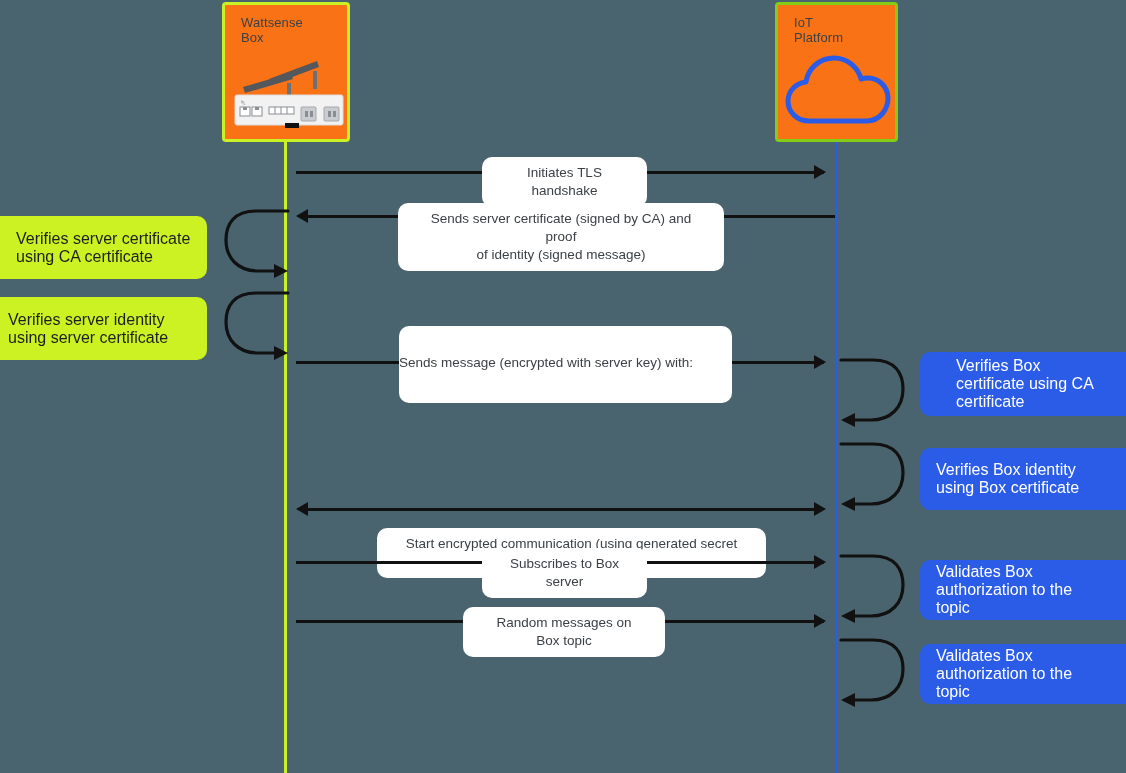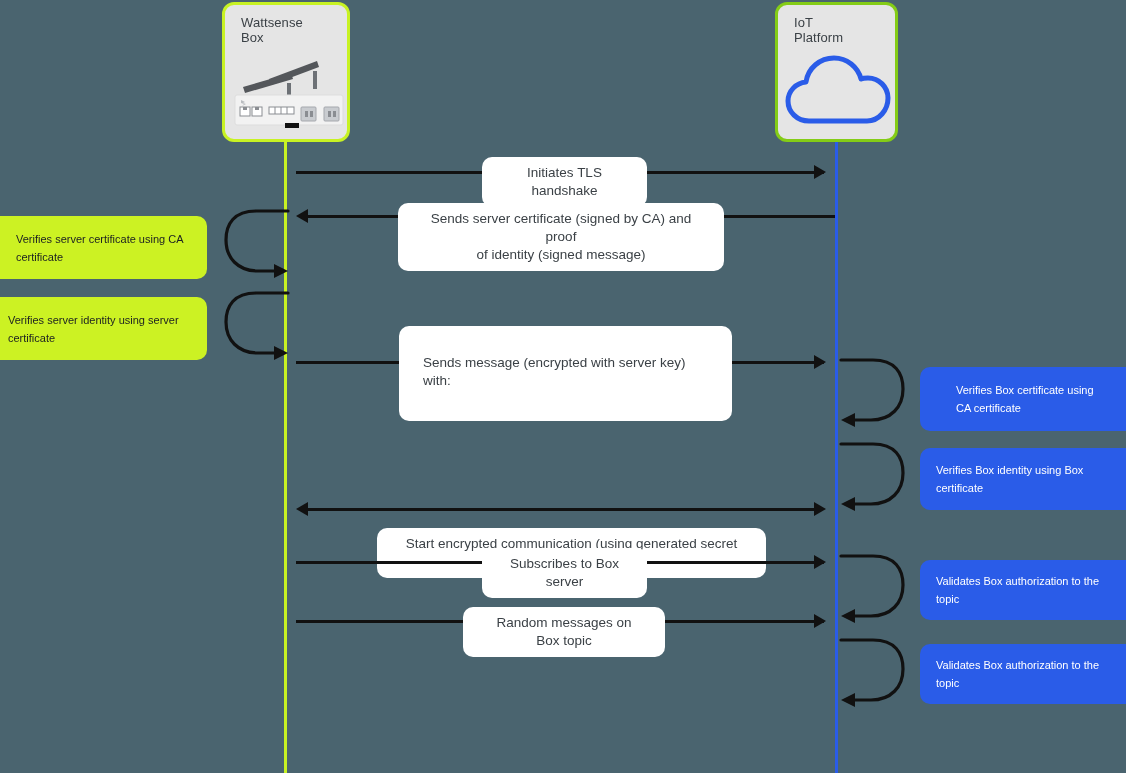--- a/index.html
+++ b/index.html
@@ -24,22 +24,22 @@
     width: 3px;
     top: 140px;
     bottom: 0;
   }
   .lifeline.left  { left: 284px; background: #c8f223; }
   .lifeline.right { left: 835px; background: #2a5ce8; }
 
   
   .actor {
     position: absolute;
-    background: #e5e5e5;
-    border-radius: 12px;
+    background: #f97316;
+    border-radius: 4px;
     box-sizing: border-box;
   }
   .actor.left {
     left: 222px; top: 2px; width: 128px; height: 140px;
     border: 3px solid #c8f223;
   }
   .actor.right {
     left: 775px; top: 2px; width: 123px; height: 140px;
     border: 3px solid #84cc16;
   }
@@ -81,39 +81,39 @@
     color: #3b4146;
     font-size: 13.5px;
     line-height: 18px;
     text-align: center;
     padding: 7px 22px;
     box-sizing: border-box;
     white-space: pre-line;
   }
   .msg-label.bullets {
     text-align: left;
-    padding: 10px 16px 12px 24px;
+    padding: 10px 16px 12px 0;
   }
   .msg-label .head { display: block; margin-bottom: 1px; }
   .msg-label ul {
     margin: 0; padding: 0 0 0 20px; list-style: none;
   }
   .msg-label li { position: relative; }
   .msg-label li::before {
     content: "•";
     position: absolute;
     left: -13px;
     top: 0;
   }
 
   
   .note {
     position: absolute;
     box-sizing: border-box;
-    font-size: 11px;
+    font-size: 16px;
     line-height: 18px;
     padding: 10px 16px;
     display: flex;
     align-items: center;
   }
   .note.green {
     left: 0;
     background: #ccf223;
     color: #1b1f22;
     border-radius: 0 10px 10px 0;
@@ -253,21 +253,21 @@
       <path d="M3 5 L35 5 C57 5 65 18 65 34 C65 52 53 65 33 65 L15 65" fill="none" stroke="#111111" stroke-width="3.2" stroke-linecap="round"></path>
       <path d="M17 58 L3 65 L17 72 Z" fill="#111111"></path>
     </svg>
   </div>
 
   <div class="note green" style="top:216px; height:63px;">Verifies server certificate
 using CA certificate</div>
   <div class="note green" style="top:297px; height:63px;padding-left:8px;">Verifies server identity using
 server certificate</div>
 
-  <div class="note blue" style="top:367px; height:64px;padding-left:36px;">Verifies Box certificate
+  <div class="note blue" style="top:352px; height:64px;padding-left:36px;">Verifies Box certificate
 using CA certificate</div>
   <div class="note blue" style="top:448px; height:62px;">Verifies Box identity
 using Box certificate</div>
   <div class="note blue" style="top:560px; height:60px;">Validates Box authorization
 to the topic</div>
   <div class="note blue" style="top:644px; height:60px;">Validates Box authorization
 to the topic</div>
 
 </div>
 

